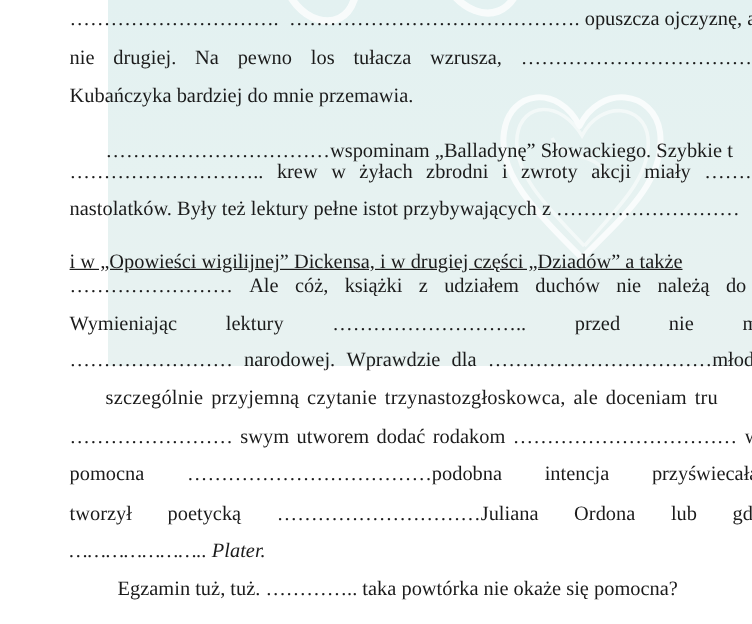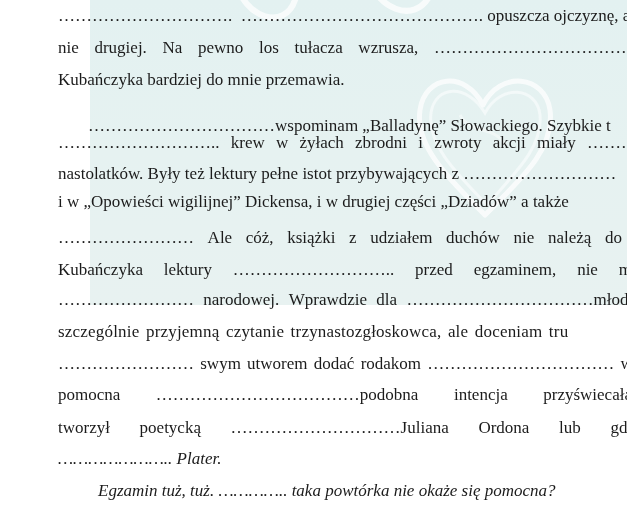--- a/index.html
+++ b/index.html
@@ -49,21 +49,21 @@
       line-height: 20px;
       height: 20px;
     }
     .line.justified {
       width: 600px;
       display: flex;
       justify-content: space-between;
     }
     .line.justified span { white-space: pre; }
     .indent { left: 88px; }
-    .indent2 { left: 98px; font-style: italic; }
+    .indent2 { left: 98px; }
   </style>
 </head>
 <body>
 
 <div class="page">
   <div class="bg-panel"></div>
 
   <svg class="heart" style="left:225px; top:-30px;" width="230" height="70" viewBox="0 0 230 70">
     <path d="M10 10 C 20 50, 60 60, 70 30 C 80 5, 40 -5, 30 20" fill="none" stroke="#ffffff" stroke-width="6" stroke-linecap="round"></path>
     <path d="M140 0 C 150 40, 190 55, 205 25 C 215 5, 180 -10, 165 15" fill="none" stroke="#ffffff" stroke-width="6" stroke-linecap="round"></path>
@@ -97,50 +97,49 @@
       <span>w</span>
       <span>żyłach</span>
       <span>zbrodni</span>
       <span>i</span>
       <span>zwroty</span>
       <span>akcji</span>
       <span>miały</span>
       <span>………</span>
     </div>
     <div class="line" style="top:164px;text-align:center;">nastolatków. Były też lektury pełne istot przybywających z ………………………</div>
-    <div class="line" style="top:192px;">i w „Opowieści wigilijnej” Dickensa, i w drugiej części „Dziadów” a także</div>
+    <div class="line" style="top:208px;text-decoration:underline;">i w „Opowieści wigilijnej” Dickensa, i w drugiej części „Dziadów” a także</div>
     <div class="line justified" style="top:228px; width:564px;">
       <span>……………………</span>
       <span>Ale</span>
       <span>cóż,</span>
       <span>książki</span>
       <span>z</span>
       <span>udziałem</span>
       <span>duchów</span>
       <span>nie</span>
       <span>należą</span>
       <span>do</span>
     </div>
     <div class="line justified" style="top:260px; width:574px;">
-      <span>Kubańczyka</span>
+      <span>Wymieniając</span>
       <span>lektury</span>
       <span>………………………..</span>
       <span>przed</span>
-      <span>egzaminem,</span>
       <span>nie</span>
       <span>m</span>
     </div>
     <div class="line justified" style="top:290px; width:578px;">
       <span>……………………</span>
       <span>narodowej.</span>
       <span>Wprawdzie</span>
       <span>dla</span>
       <span>……………………………młodz</span>
     </div>
-    <div class="line" style="top:322px; letter-spacing:0.2px; word-spacing:2px;">szczególnie przyjemną czytanie trzynastozgłoskowca, ale doceniam tru</div>
+    <div class="line" style="top:322px; letter-spacing:0.2px; word-spacing:2px;margin-left:30px;">szczególnie przyjemną czytanie trzynastozgłoskowca, ale doceniam tru</div>
     <div class="line" style="top:354px; word-spacing:2px;">…………………… swym utworem dodać rodakom …………………………… w t</div>
     <div class="line justified" style="top:385px; width:574px;">
       <span>pomocna</span>
       <span>………………………………podobna</span>
       <span>intencja</span>
       <span>przyświecała</span>
     </div>
     <div class="line justified" style="top:418px; width:578px;">
       <span>tworzył</span>
       <span>poetycką</span>

